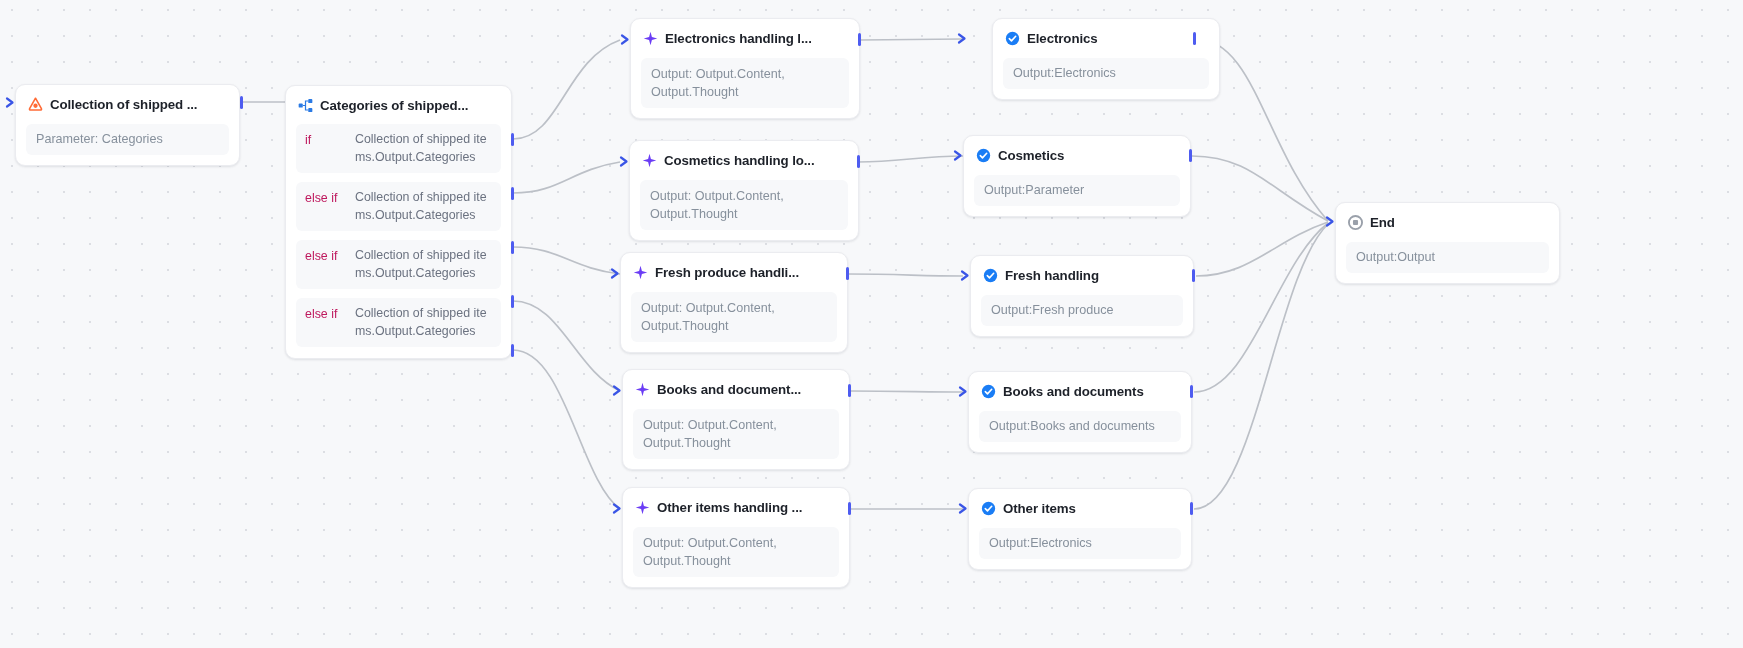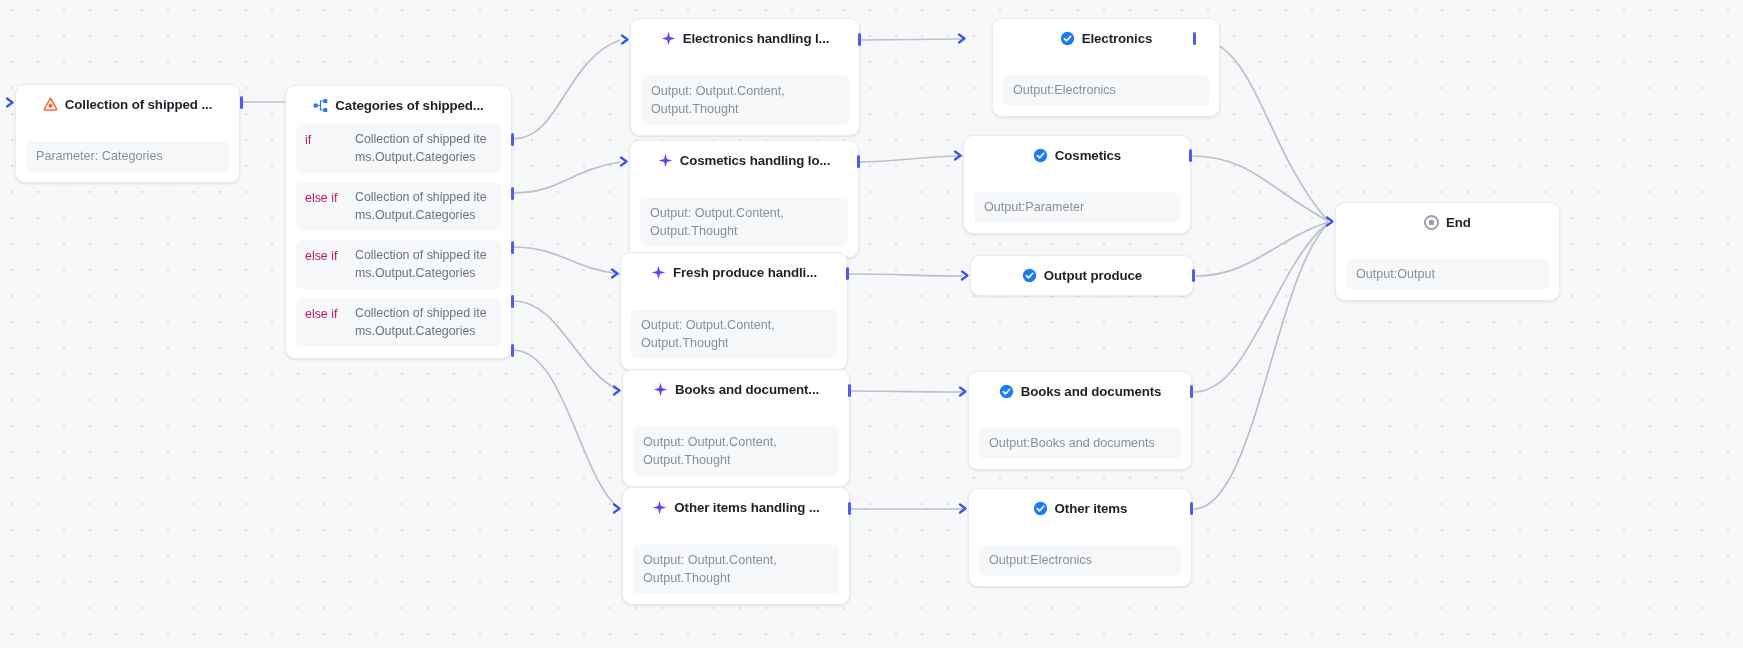--- a/index.html
+++ b/index.html
@@ -39,39 +39,38 @@
     border-radius: 10px;
     box-shadow: 0 1px 3px rgba(16,24,40,.07), 0 1px 2px rgba(16,24,40,.04);
     padding: 9px 10px 10px 10px;
   }
   .node-head {
     display: flex;
     align-items: center;
     gap: 7px;
     padding: 1px 2px 0 2px;
     height: 20px;
-    justify-content: center;
   }
   .node-title {
     font-size: 13.3px;
     font-weight: bold;
     color: #1d2129;
     white-space: nowrap;
     overflow: hidden;
     letter-spacing: -0.1px;
   }
   .ico { width: 15px; height: 15px; flex: 0 0 15px; display: block; }
 
   .row {
     background: #f7f8fa;
     border-radius: 6px;
     color: #86909c;
     font-size: 12.6px;
     padding: 7px 10px;
-    margin-top: 27px;
+    margin-top: 10px;
     line-height: 17px;
     white-space: nowrap;
     overflow: hidden;
   }
   .row.two {
     white-space: normal;
     line-height: 18px;
   }
 
   
@@ -294,22 +293,23 @@
   <path d="M2 2.5 L7.5 6.5 L2 10.5" fill="none" stroke="#3a55e6" stroke-width="2.2" stroke-linecap="round" stroke-linejoin="round"></path>
 </svg>
 <div class="port-out" style="left:1189px; top:149px;"></div>
 
 <div class="node" style="left:970px; top:255px; width:224px;">
   <div class="node-head">
     <svg class="ico" viewBox="0 0 16 16">
       <circle cx="8" cy="8" r="7.1" fill="#1a7df5"></circle>
       <path d="M4.6 8.2 L6.9 10.5 L11.4 5.6" fill="none" stroke="#fff" stroke-width="1.7" stroke-linecap="round" stroke-linejoin="round"></path>
     </svg>
-    <span class="node-title">Output produce</span>
-  </div>
+    <span class="node-title">Fresh handling</span>
+  </div>
+  <div class="row">Output:Fresh produce</div>
 </div>
 <svg class="chev" style="left:960px; top:269px;" viewBox="0 0 11 13">
   <path d="M2 2.5 L7.5 6.5 L2 10.5" fill="none" stroke="#3a55e6" stroke-width="2.2" stroke-linecap="round" stroke-linejoin="round"></path>
 </svg>
 <div class="port-out" style="left:1192px; top:269px;"></div>
 
 <div class="node" style="left:968px; top:371px; width:224px;">
   <div class="node-head">
     <svg class="ico" viewBox="0 0 16 16">
       <circle cx="8" cy="8" r="7.1" fill="#1a7df5"></circle>

